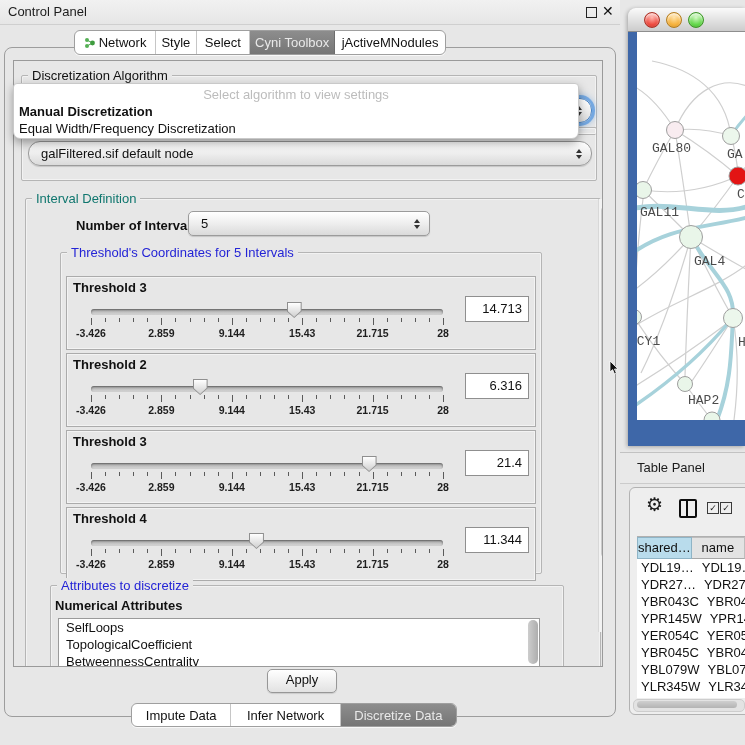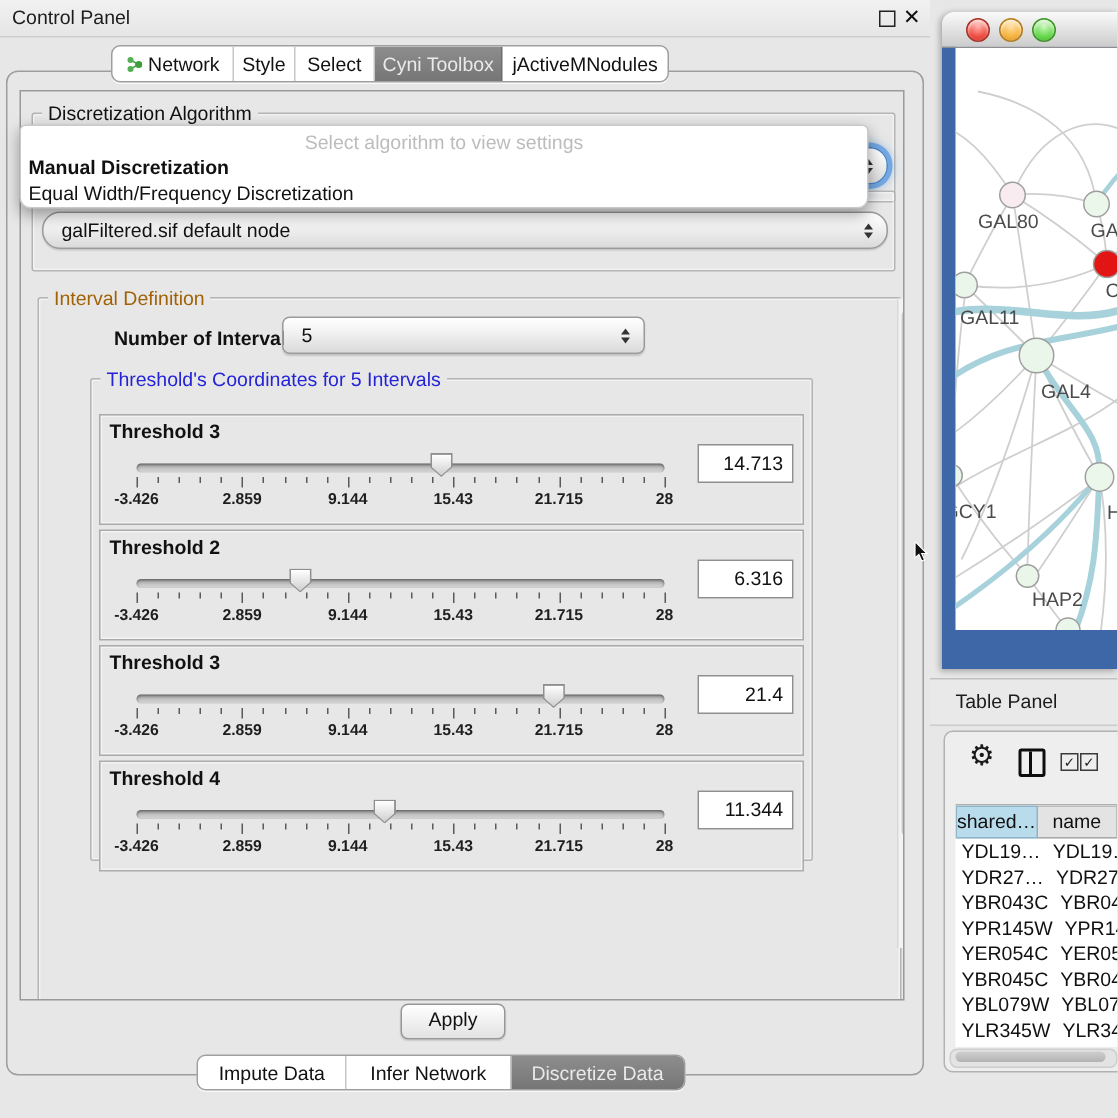--- a/index.html
+++ b/index.html
@@ -15,21 +15,21 @@
   .segbar{display:flex;height:23px;background:#fff;border:1px solid #9f9f9f;border-radius:6px;
           overflow:hidden;box-shadow:0 1px 0 rgba(255,255,255,.7);}
   .seg{display:flex;align-items:center;justify-content:center;gap:4px;height:100%;
        border-right:1px solid #c6c6c6;color:#111;}
   .seg:last-child{border-right:none;}
   .seg.sel{background:linear-gradient(#8d8d8d,#767676);color:#e9e9e9;border-right-color:#6d6d6d;}
   .mainpanel{left:4px;top:47px;width:610px;height:668px;background:#e7e7e7;border:1px solid #9d9d9d;border-radius:8px;}
   .scrollpane{left:13px;top:60px;width:588px;height:605px;border:1px solid #9a9a9a;background:#e7e7e7;overflow:hidden;}
   .group{position:absolute;border:1px solid #b5b5b5;border-radius:2px;box-shadow:inset 0 0 0 1px rgba(255,255,255,.45);}
   .gtitle{position:absolute;top:-8px;left:6px;background:#e7e7e7;padding:0 4px;white-space:nowrap;}
-  .gtitle.green{color:#a16207;}
+  .gtitle.green{color:#0f766e;}
   .gtitle.blue{color:#2424d6;}
   .combo{position:absolute;border:1px solid #9b9b9b;background:linear-gradient(#ffffff,#f0f0f0 45%,#dadada);
          box-shadow:0 1px 1px rgba(0,0,0,.15);display:flex;align-items:center;padding:0 12px;}
   .combo.pill{border-radius:12px;}
   .combo.rect{border-radius:5px;}
   .combo.focusring{box-shadow:0 0 0 3px rgba(98,158,224,.8),0 0 6px 3px rgba(98,158,224,.5);border-color:#4a86c8;}
   .stepper{position:absolute;right:9px;top:50%;transform:translateY(-50%);display:flex;flex-direction:column;gap:2px;}
   .stepper i{display:block;width:0;height:0;border-left:3.5px solid transparent;border-right:3.5px solid transparent;}
   .stepper .up{border-bottom:4.5px solid #333;}
   .stepper .dn{border-top:4.5px solid #333;}
@@ -55,21 +55,21 @@
   .valbox{position:absolute;left:398px;top:19px;width:56px;height:24px;background:#fff;border:1px solid #8f8f8f;
           text-align:right;padding-right:6px;line-height:24px;}
   .vsb-track{position:absolute;width:13px;background:#f3f3f3;border-left:1px solid #d8d8d8;border-right:1px solid #d8d8d8;}
   .vsb-thumb{position:absolute;border-radius:5px;background:linear-gradient(90deg,#cdcdcd,#aeaeae);}
   .listbox{position:absolute;background:#fff;border:1px solid #9a9a9a;overflow:hidden;}
   .listbox .it{height:17px;line-height:17px;padding-left:7px;white-space:nowrap;}
   .btn{position:absolute;border:1px solid #979797;border-radius:5px;background:linear-gradient(#ffffff,#e2e2e2);
        text-align:center;line-height:20px;box-shadow:0 1px 1px rgba(0,0,0,.12);}
   
   .netwin{left:628px;top:8px;width:117px;height:438px;border-radius:8px 0 0 0;overflow:hidden;
-          box-shadow:-1px 1px 4px rgba(0,0,0,.3);}
+          box-shadow:-1px 1px 4px rgba(0,0,0,.3);font-family:Liberation Mono, monospace;}
   .net-titlebar{position:absolute;left:0;top:0;width:100%;height:23px;background:linear-gradient(#fafafa,#cccccc);
                 border-bottom:1px solid #8e8e8e;border-radius:8px 0 0 0;}
   .light{position:absolute;top:4px;width:14px;height:14px;border-radius:50%;box-shadow:inset 0 2px 3px rgba(255,255,255,.8);}
   .net-body{position:absolute;left:0;top:23px;width:100%;height:415px;background:#3e67a8;}
   .net-canvas{position:absolute;left:9px;top:0;width:108px;height:389px;background:#fff;overflow:hidden;}
   .tp-titlebar{left:620px;top:452px;width:125px;height:30px;background:#e9e9e9;border-top:1px solid #c2c2c2;
                border-bottom:1px solid #cbcbcb;}
   .tp-titlebar .t{position:absolute;left:17px;line-height:30px;color:#1c1c1c;}
   .tp-body{left:629px;top:487px;width:116px;height:226px;background:#eeeeee;border:1px solid #b2b2b2;border-radius:6px 0 0 6px;}
   .gear{position:absolute;font-size:19px;color:#1a1a1a;line-height:18px;}
@@ -320,20 +320,30 @@
             </div>
             <div class="valbox">11.344</div>
           </div>
         </div>
     </div>
 
     <div class="vsb-track" style="left:572px;top:0;height:433px">
       <div class="vsb-thumb" style="left:2px;top:7px;width:9px;height:352px"></div>
     </div>
 
+    <div class="group" style="left:24px;top:386px;width:512px;height:84px">
+      <span class="gtitle blue">Attributes to discretize</span>
+      <span style="position:absolute;left:4px;top:12px;font-weight:bold">Numerical Attributes</span>
+      <div class="listbox" style="left:7px;top:32px;width:480px;height:47px" id="attr-list">
+        <div class="vsb-thumb" style="right:1px;top:1px;width:10px;height:44px"></div>
+      <div class="it">SelfLoops</div>
+          <div class="it">TopologicalCoefficient</div>
+          <div class="it">BetweennessCentrality</div>
+        </div>
+    </div>
   </div>
 </div>
 
 <div class="abs popup">
   <div class="hint">Select algorithm to view settings</div>
   <div class="it bold" style="top:19px">Manual Discretization</div>
   <div class="it" style="top:36px">Equal Width/Frequency Discretization</div>
 </div>
 
 <div class="abs btn" style="left:267px;top:669px;width:68px;height:22px">Apply</div>

